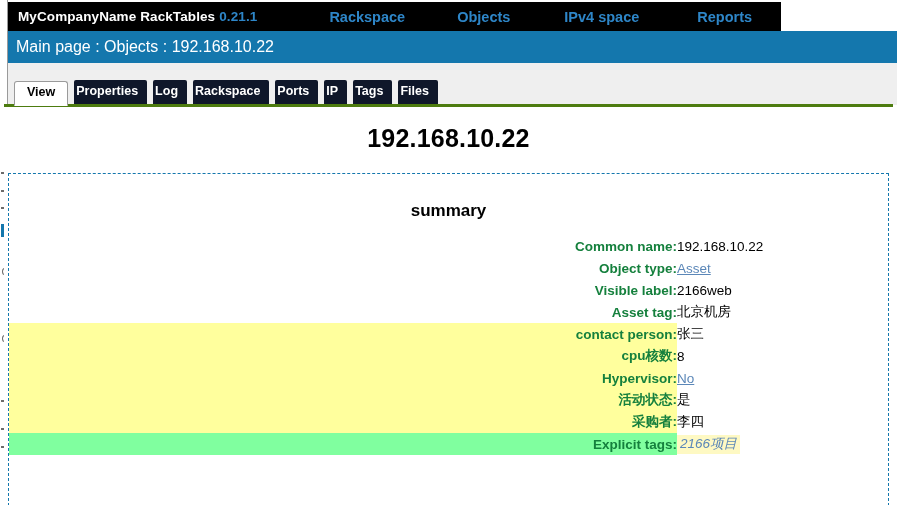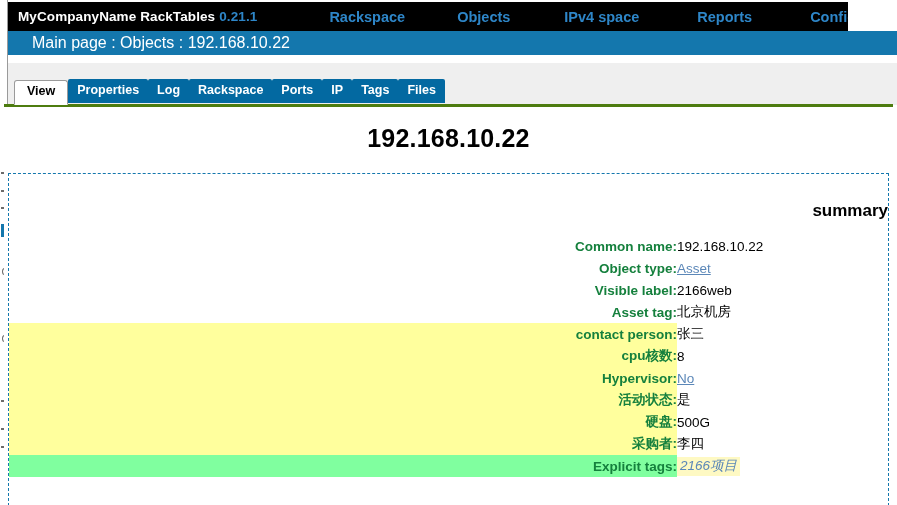--- a/index.html
+++ b/index.html
@@ -8,21 +8,21 @@
     width: 897px; height: 505px;
     overflow: hidden;
     background: #ffffff;
     font-family: "Liberation Sans", "DejaVu Sans", sans-serif;
   }
 
   
   #topnav {
     position: absolute;
     left: 8px; top: 2px;
-    width: 840px; height: 29px;
+    width: 773px; height: 29px;
     background: #000000;
     display: flex;
     align-items: center;
     white-space: nowrap;
     overflow: hidden;
   }
   #brand {
     color: #ffffff;
     font-size: 13.5px;
     font-weight: bold;
@@ -44,53 +44,53 @@
   #nav-rackspace { margin-left: 72px; }
   #nav-objects { margin-left: 52px; }
   #nav-ipv4 { margin-left: 54px; }
   #nav-reports { margin-left: 58px; }
   #nav-config { margin-left: 58px; }
 
   
   #breadcrumb {
     position: absolute;
     left: 8px; top: 31px;
-    width: 889px; height: 24px;
+    width: 889px; height: 32px;
     background: #1477ad;
     color: #ffffff;
     font-size: 16px;
     display: flex;
     align-items: center;
-    padding-left: 24px;
+    padding-left: 8px;
     white-space: nowrap;
     overflow: hidden;
   }
 
   
   #tabstrip-bg {
     position: absolute;
     left: 8px; top: 63px;
     width: 889px; height: 42px;
     background: #efefef;
   }
   #tabs {
     position: absolute;
     left: 14px; top: 79px;
     height: 26px;
     display: flex;
-    align-items: flex-start;
-    gap: 0;
+    align-items: center;
+    gap: 6px;
     z-index: 3;
   }
   .tab {
-    background: #0369a1;
+    background: #0f172a;
     color: #ffffff;
     font-size: 12.5px;
     font-weight: bold;
-    padding: 5px 9px 6px 9px;
+    padding: 5px 9px 6px 2px;
     line-height: 13px;
     border-radius: 2px 2px 0 0;
     white-space: nowrap;
     cursor: pointer;
   }
   .tab.active {
     background: #ffffff;
     color: #000000;
     border: 1px solid #9a9a9a;
     border-bottom: 1px solid #ffffff;
@@ -119,21 +119,21 @@
   }
   #dashbox {
     position: absolute;
     left: 4px; top: 66px;
     width: 881px; height: 333px;
     border: 1px dashed #1477ad;
     border-bottom: none;
     overflow: hidden;
   }
   #summary-title {
-    text-align: right;
+    text-align: center;
     font-size: 17px;
     font-weight: bold;
     color: #000000;
     padding-top: 27px;
     padding-bottom: 14px;
   }
 
   
   #summary-table {
     width: 879px;
@@ -278,24 +278,20 @@
           </tr>
           <tr class="hl-yellow">
             <td class="lbl">Hypervisor:</td>
             <td class="val"><a class="linkval" href="#">No</a></td>
           </tr>
           <tr class="hl-yellow">
             <td class="lbl">活动状态:</td>
             <td class="val">是</td>
           </tr>
           <tr class="hl-yellow">
-            <td class="lbl">硬盘:</td>
-            <td class="val">500G</td>
-          </tr>
-          <tr class="hl-yellow">
             <td class="lbl">采购者:</td>
             <td class="val">李四</td>
           </tr>
           <tr class="hl-green">
             <td class="lbl">Explicit tags:</td>
             <td class="val"><span class="tagchip">2166项目</span></td>
           </tr>
         </tbody>
     </table>
   </div>

